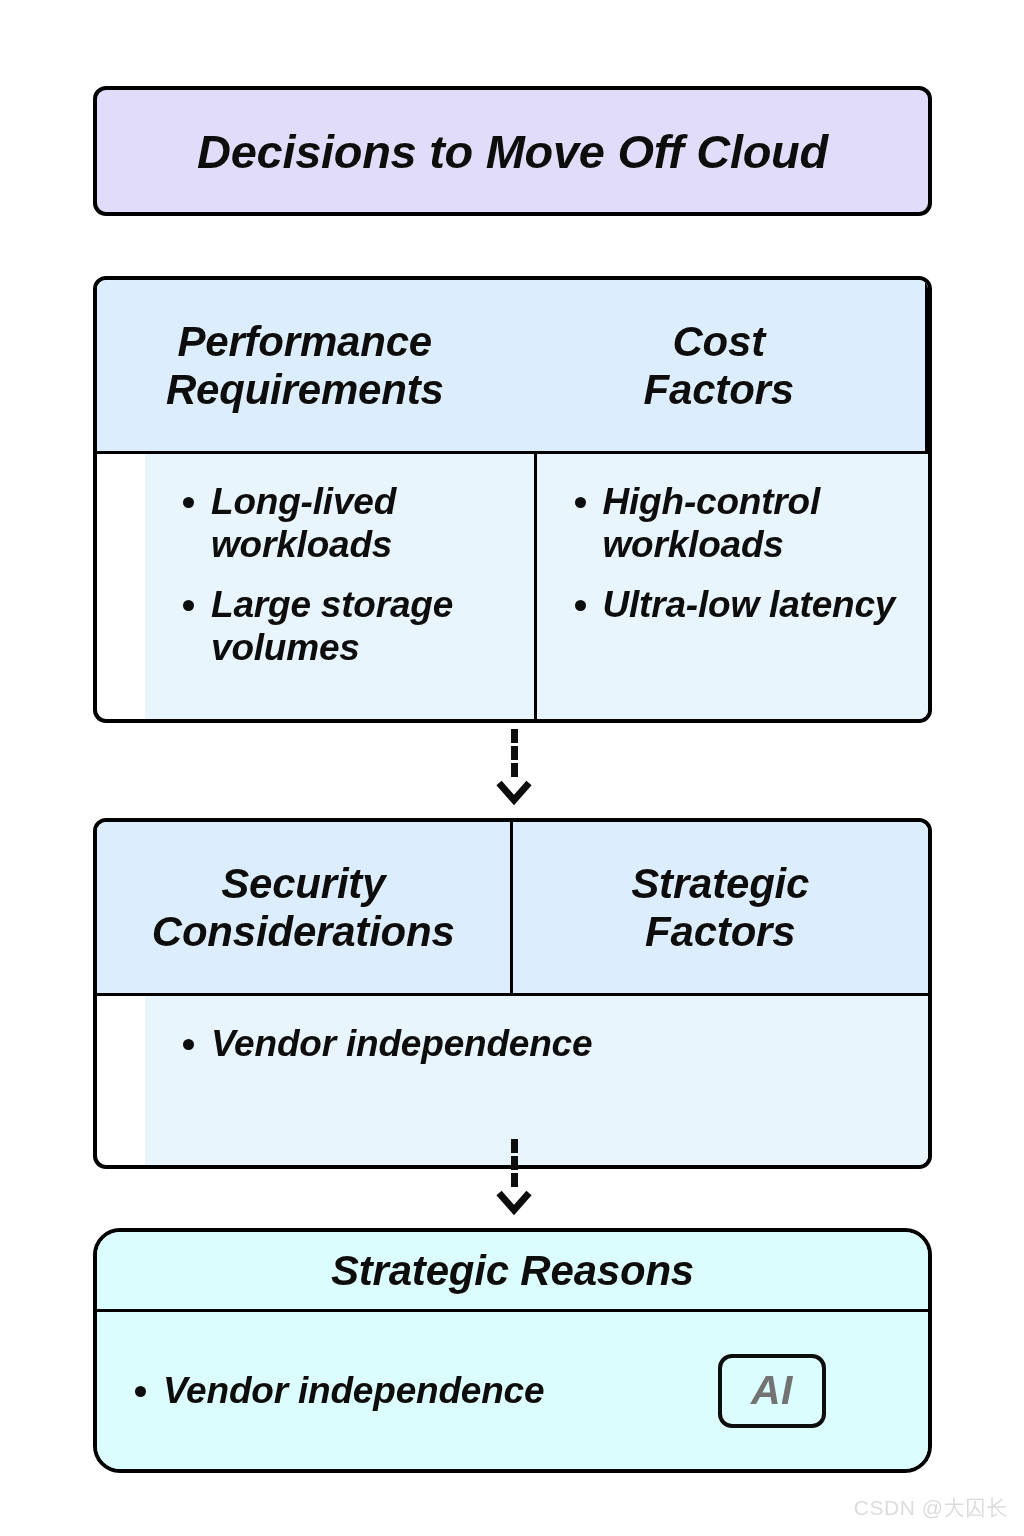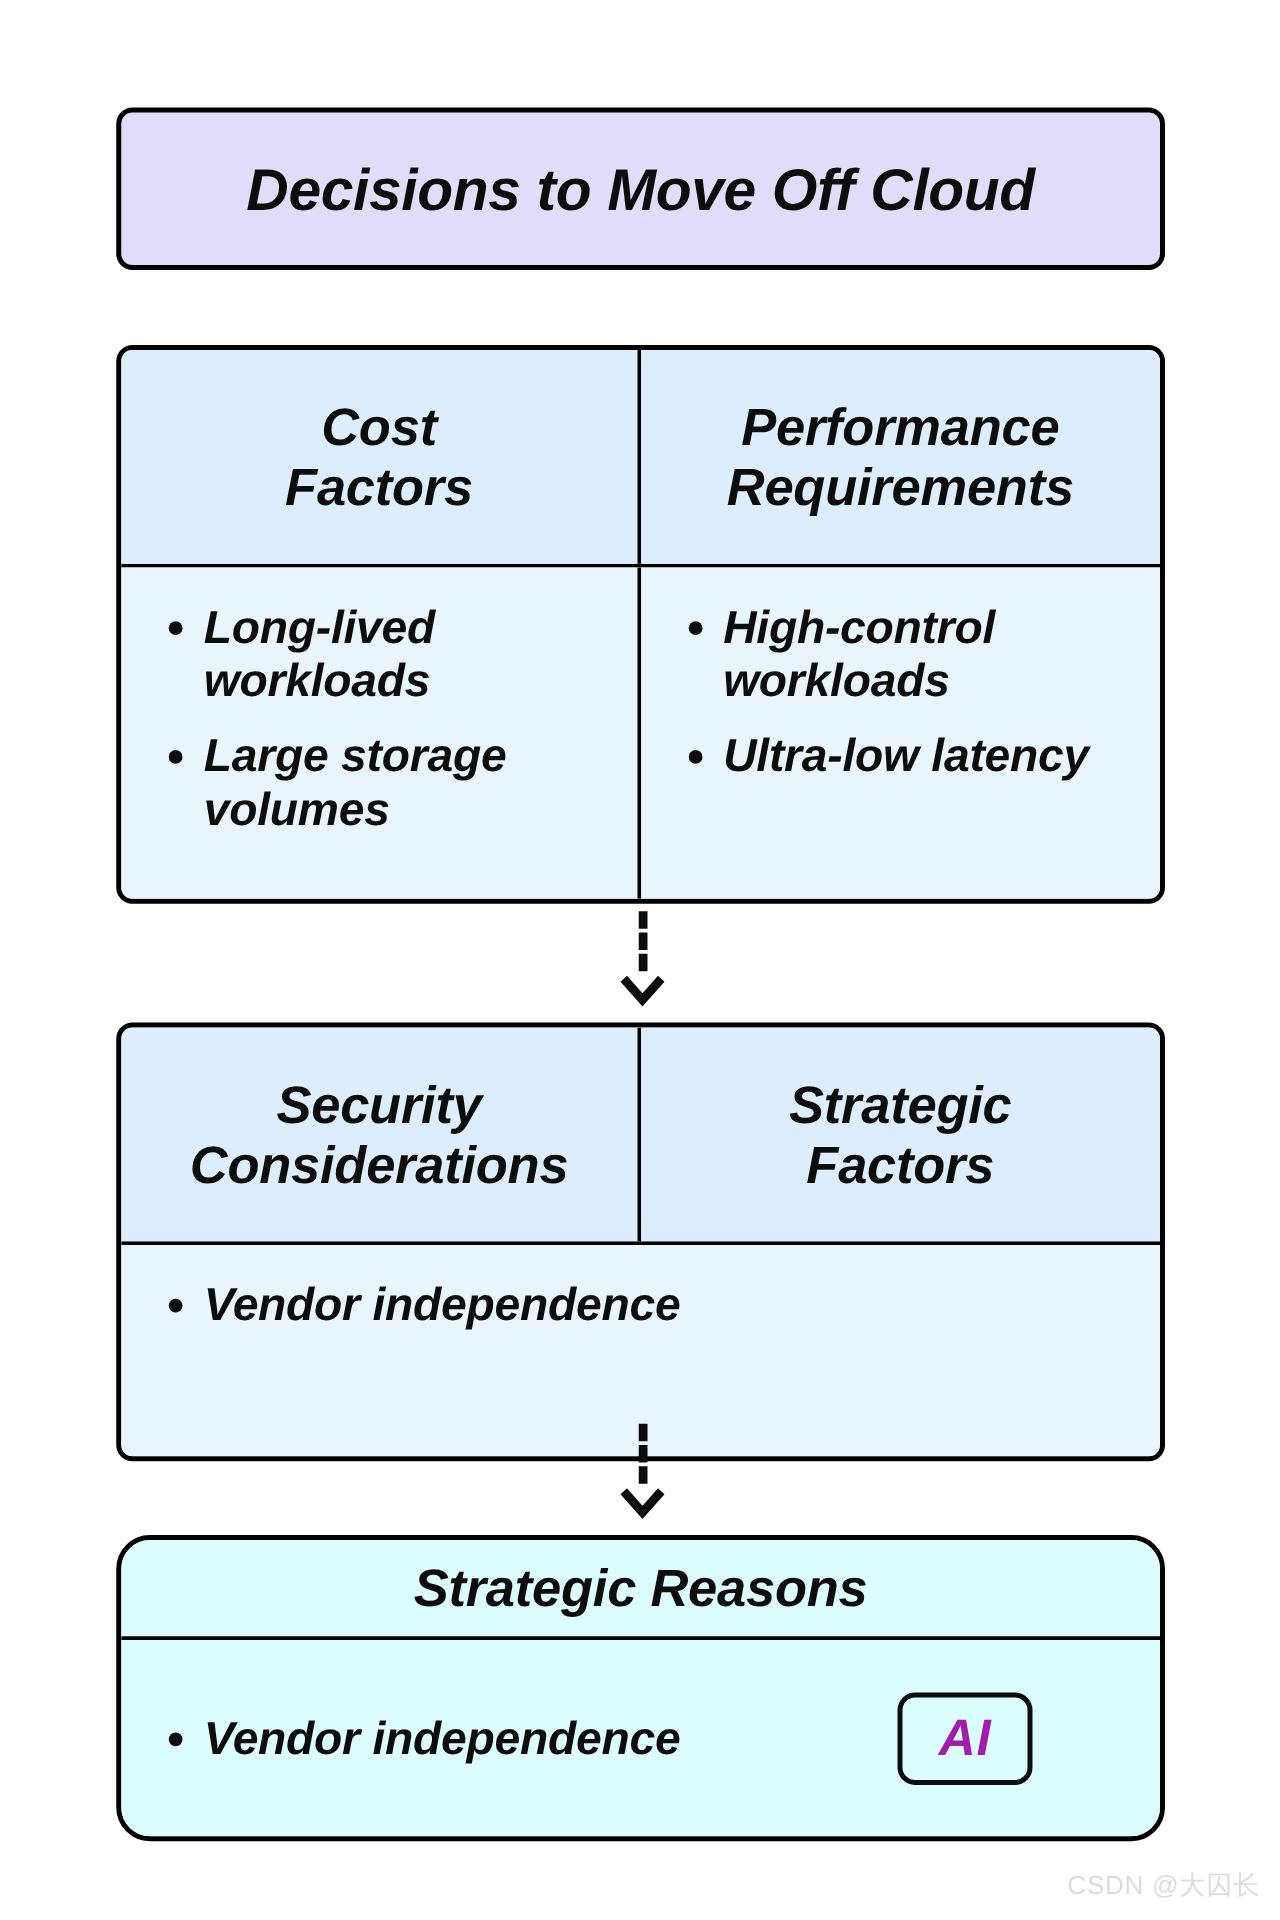--- a/index.html
+++ b/index.html
@@ -54,20 +54,21 @@
     flex-direction: column;
   }
   .grid-head {
     display: flex;
     flex: 0 0 auto;
     border-bottom: 3px solid #000000;
   }
   .grid-body {
     display: flex;
     flex: 1 1 auto;
+    padding-left: 48px;
   }
   .col {
     flex: 1 1 50%;
     min-width: 0;
   }
   .col.left {
     border-right: 3px solid #000000;
   }
 
   .head-cell {
@@ -187,21 +188,21 @@
     background: #DCFDFD;
     display: flex;
     align-items: center;
     justify-content: center;
     flex: 0 0 auto;
     margin-right: 62px;
   }
   #ai-badge .ai-text {
     font-size: 41px;
     font-weight: bold;
-    color: #a21caf;
+    color: #737373;
     letter-spacing: 0.5px;
   }
 
   
   .connector {
     position: absolute;
     width: 40px;
     display: flex;
     flex-direction: column;
     align-items: center;
@@ -236,30 +237,30 @@
 <body>
 
 <div id="canvas">
 
   <div class="card" id="title-card">
     <div class="title-text">Decisions to Move Off Cloud</div>
   </div>
 
   <div class="card grid-card" id="group-1">
     <div class="grid-head">
+      <div class="col head-cell">
+        <div class="head-text">
+          <span>Performance</span><br>
+          <span>Requirements</span>
+        </div>
+      </div>
       <div class="col left head-cell">
         <div class="head-text">
           <span>Cost</span><br>
           <span>Factors</span>
-        </div>
-      </div>
-      <div class="col head-cell">
-        <div class="head-text">
-          <span>Performance</span><br>
-          <span>Requirements</span>
         </div>
       </div>
     </div>
     <div class="grid-body">
       <div class="col left body-cell">
         <ul class="bullets">
           <li>Long-lived workloads</li>
           <li>Large storage volumes</li>
         </ul>
       </div>

